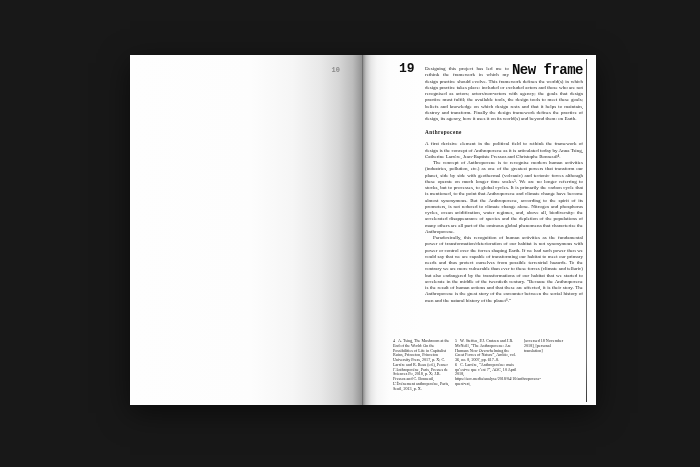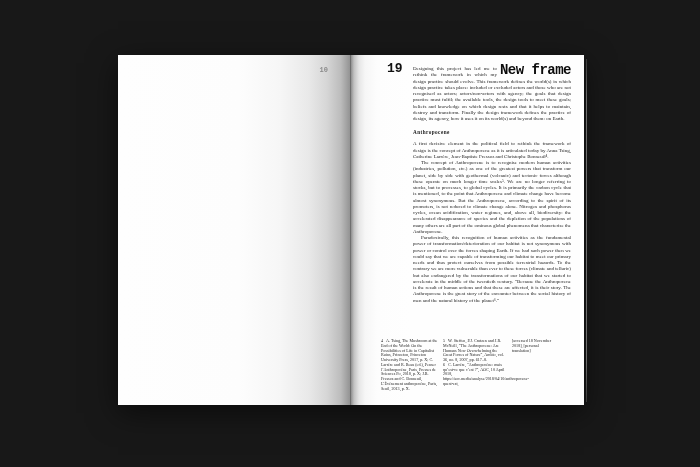--- a/index.html
+++ b/index.html
@@ -6,21 +6,21 @@
   body{
     width:700px;height:467px;
     font-family:"Liberation Serif","DejaVu Serif",serif;
     background:#181818;
   }
   .stage{
     position:relative;width:700px;height:467px;
     background:#181818;overflow:hidden;
   }
   .book{
-    position:absolute;left:118px;top:55px;width:466px;height:350px;
+    position:absolute;left:130px;top:55px;width:466px;height:350px;
     box-shadow:0 8px 28px rgba(0,0,0,0.55);
   }
   .page{position:absolute;top:0;height:350px;}
   .page-left{
     left:0;width:232px;
     background:linear-gradient(to right,
       #fefefe 0%, #fdfdfd 52%, #f6f6f6 70%, #e9e9e9 82%,
       #d6d6d6 90%, #bcbcbc 96%, #939393 100%);
     border-right:1px solid #6f6f6f;
   }

